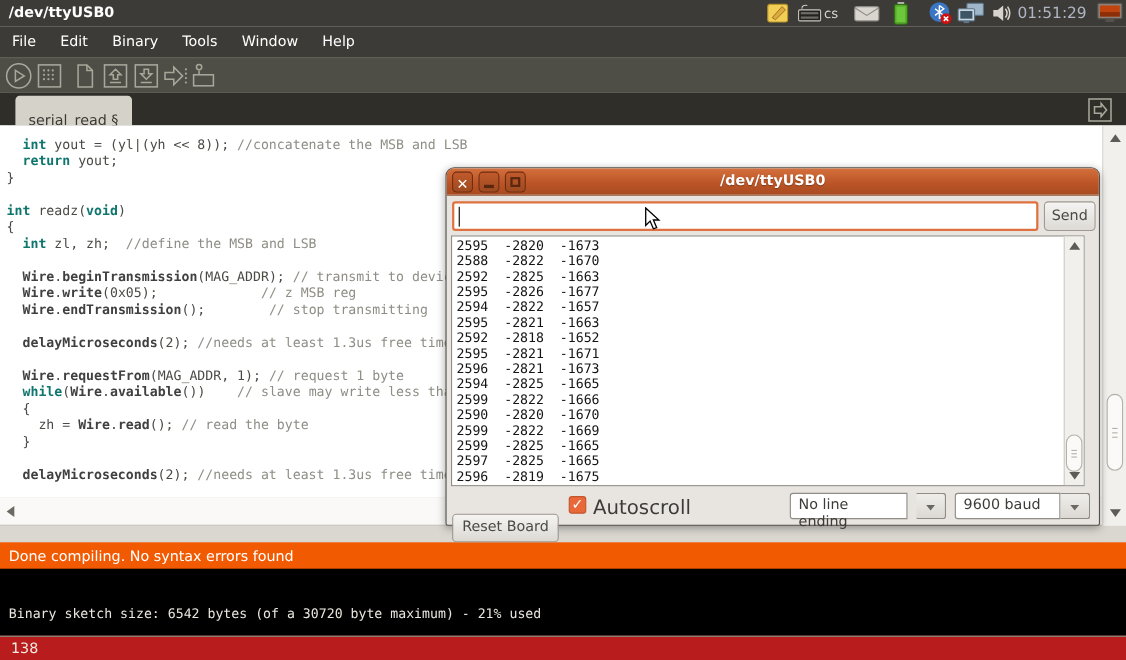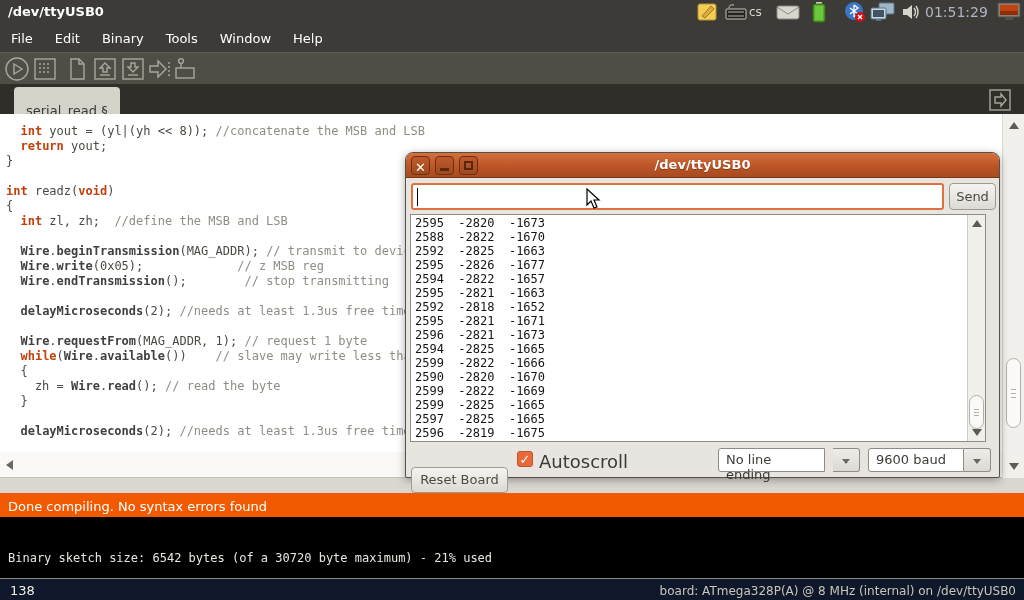--- a/index.html
+++ b/index.html
@@ -25,40 +25,40 @@
 
   
   #tabbar { position:absolute; left:0; top:84px; width:1024px; height:30px; background:#2F2E28; }
   #tab-active { position:absolute; left:14px; top:3px; height:27px; background:#D5D2C9; border-radius:4px 4px 0 0; padding:16px 12px 0 12px; font-size:13px; color:#3B3A34; }
   #tab-menu-btn { position:absolute; left:988px; top:4px; width:24px; height:24px; }
   #tab-menu-btn svg { stroke:#A9A79B; fill:none; stroke-width:1.4; }
 
   
   #editor { position:absolute; left:0; top:114px; width:1002px; height:338px; background:#FFFFFF; overflow:hidden; }
   #code { position:absolute; left:6px; top:10px; font-family:"DejaVu Sans Mono", monospace; font-size:12px; line-height:15px; white-space:pre; color:#4A4A45; }
-  .tok-k { color:#c2410c; font-weight:bold;text-align:center; }
+  .tok-k { color:#0f766e; font-weight:bold;text-align:center; }
   .tok-f { color:#404040; font-weight:bold; }
   .tok-c { color:#8E8E86;margin-top:28px; }
   #hscroll-strip { position:absolute; left:0; top:452px; width:1002px; height:26px; background:#FAF9F7; border-bottom:1px solid #C3C0B8; }
   #hscroll-left-arrow { position:absolute; left:6px; top:8px; width:0; height:0; border-top:5px solid transparent; border-bottom:5px solid transparent; border-right:7px solid #6B6A62; }
 
   
   #main-vscroll { position:absolute; left:1002px; top:114px; width:22px; height:364px; background:#F1F0ED; border-left:1px solid #DAD8D2; }
   .sb-up { position:absolute; left:6px; top:8px; width:0; height:0; border-left:5px solid transparent; border-right:5px solid transparent; border-bottom:7px solid #5D5B55; }
   .sb-down { position:absolute; left:6px; bottom:8px; width:0; height:0; border-left:5px solid transparent; border-right:5px solid transparent; border-top:7px solid #5D5B55; }
   .sb-thumb { position:absolute; left:3px; width:15px; background:#FBFAF8; border:1px solid #B4B1AA; border-radius:8px; }
   .sb-grip { position:absolute; left:4px; width:5px; border-top:1px solid #b5b2ab; }
 
   
   #status-orange { position:absolute; left:0; top:493px; width:1024px; height:28px; background:#F25A02; color:#FFFFFF; font-size:13px; padding:6px 0 0 8px; }
   
   #console { position:absolute; left:0; top:517px; width:1024px; height:61px; background:#000000; }
   #console-text { position:absolute; left:8px; top:34px; color:#E8E6DE; font-family:"DejaVu Sans Mono", monospace; font-size:12px; }
   
-  #footer { position:absolute; left:0; top:578px; width:1024px; height:22px; background:#0f172a; border-top:1px solid #8A897B; }
+  #footer { position:absolute; left:0; top:578px; width:1024px; height:22px; background:#b91c1c; border-top:1px solid #8A897B; }
   #footer-line { position:absolute; left:10px; top:4px; color:#EFEDE4; font-size:13px; }
   #footer-board { position:absolute; right:8px; top:5px; color:#C8C6BA; font-size:12px; }
 
   
   #serial-win { position:absolute; left:405px; top:152px; width:595px; height:326px; background:#E8E5E1; border:1px solid #55504A; border-radius:8px 8px 2px 2px; box-shadow:0 2px 8px rgba(0,0,0,0.35); }
   #serial-titlebar { position:absolute; left:0; top:0; width:100%; height:25px; border-radius:7px 7px 0 0; background:linear-gradient(#D4703D, #BC5527 55%, #A84B20); border-bottom:1px solid #7D3412; }
   #serial-title { position:absolute; width:100%; text-align:center; top:4px; color:#FFFFFF; font-weight:bold; font-size:13px; text-shadow:0 1px 1px rgba(0,0,0,0.3); }
   .win-btn { position:absolute; top:3px; width:19px; height:19px; border:1px solid #6E2D10; border-radius:4px; background:linear-gradient(#C05A2C,#9E4A1F); text-align:center; }
   #win-close { left:5px; } #win-min { left:29px; } #win-max { left:53px; }
   #win-close span { color:#FFFFFF; font-weight:bold; font-size:13px; line-height:17px; }
@@ -254,21 +254,20 @@
         <div class="sb-grip" style="top:38px;"></div>
     </div>
   </div>
 
   <div id="status-orange">Done compiling. No syntax errors found</div>
   <div id="console">
     <div id="console-text">Binary sketch size: 6542 bytes (of a 30720 byte maximum) - 21% used</div>
   </div>
   <div id="footer">
     <div id="footer-line">138</div>
-    <div id="footer-board">board: ATmega328P(A) @ 8 MHz (internal) on /dev/ttyUSB0</div>
   </div>
 
   <div id="serial-win">
     <div id="serial-titlebar">
       <div id="win-close" class="win-btn"><span>✕</span></div>
       <div id="win-min" class="win-btn">
           <span></span>
         </div>
       <div id="win-max" class="win-btn">
           <span></span>

